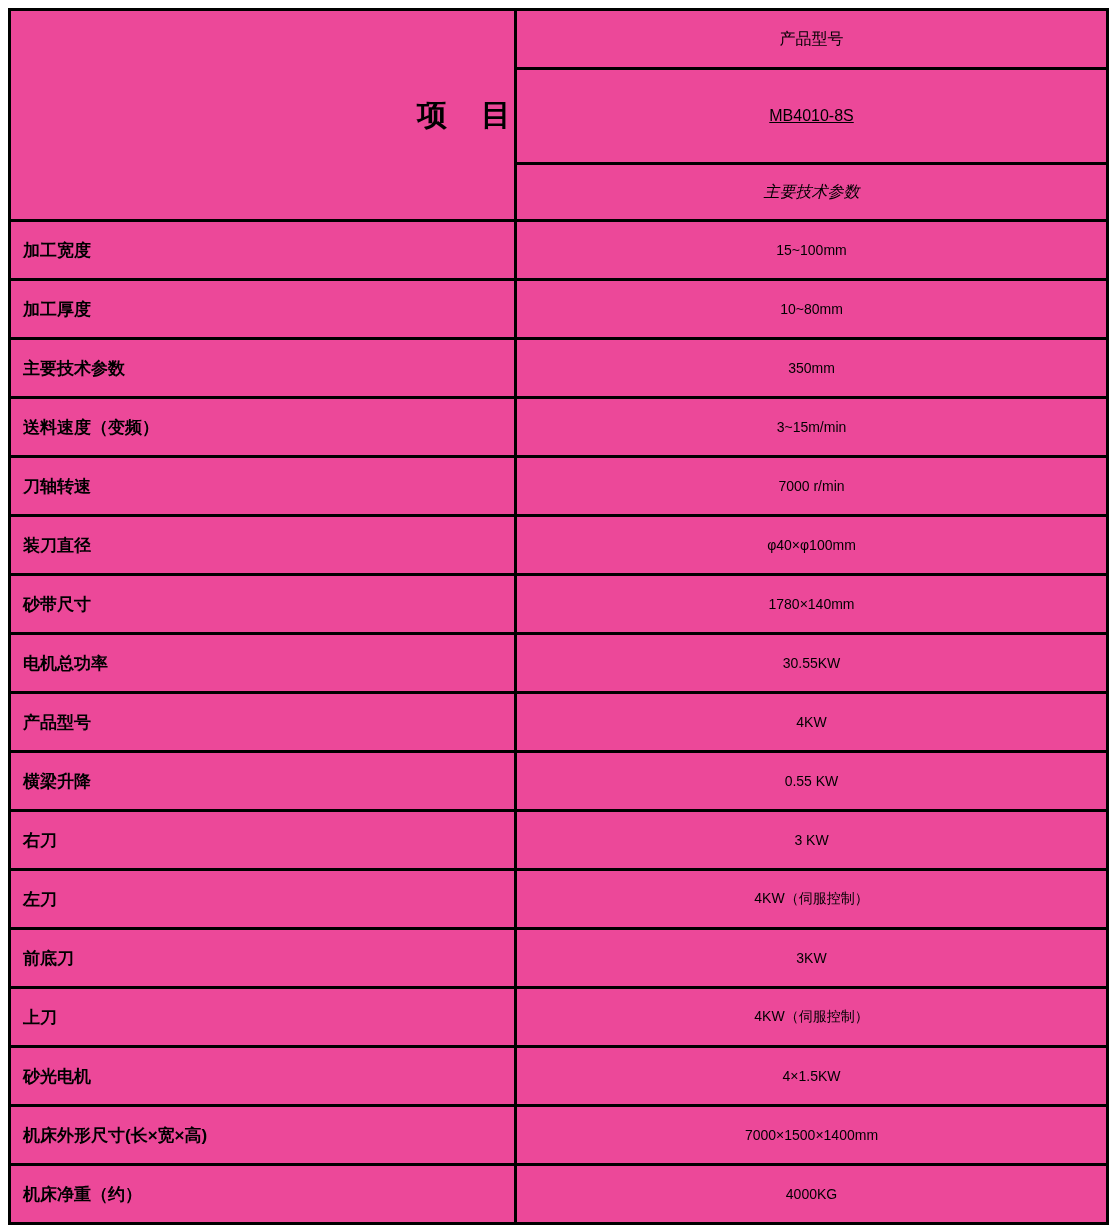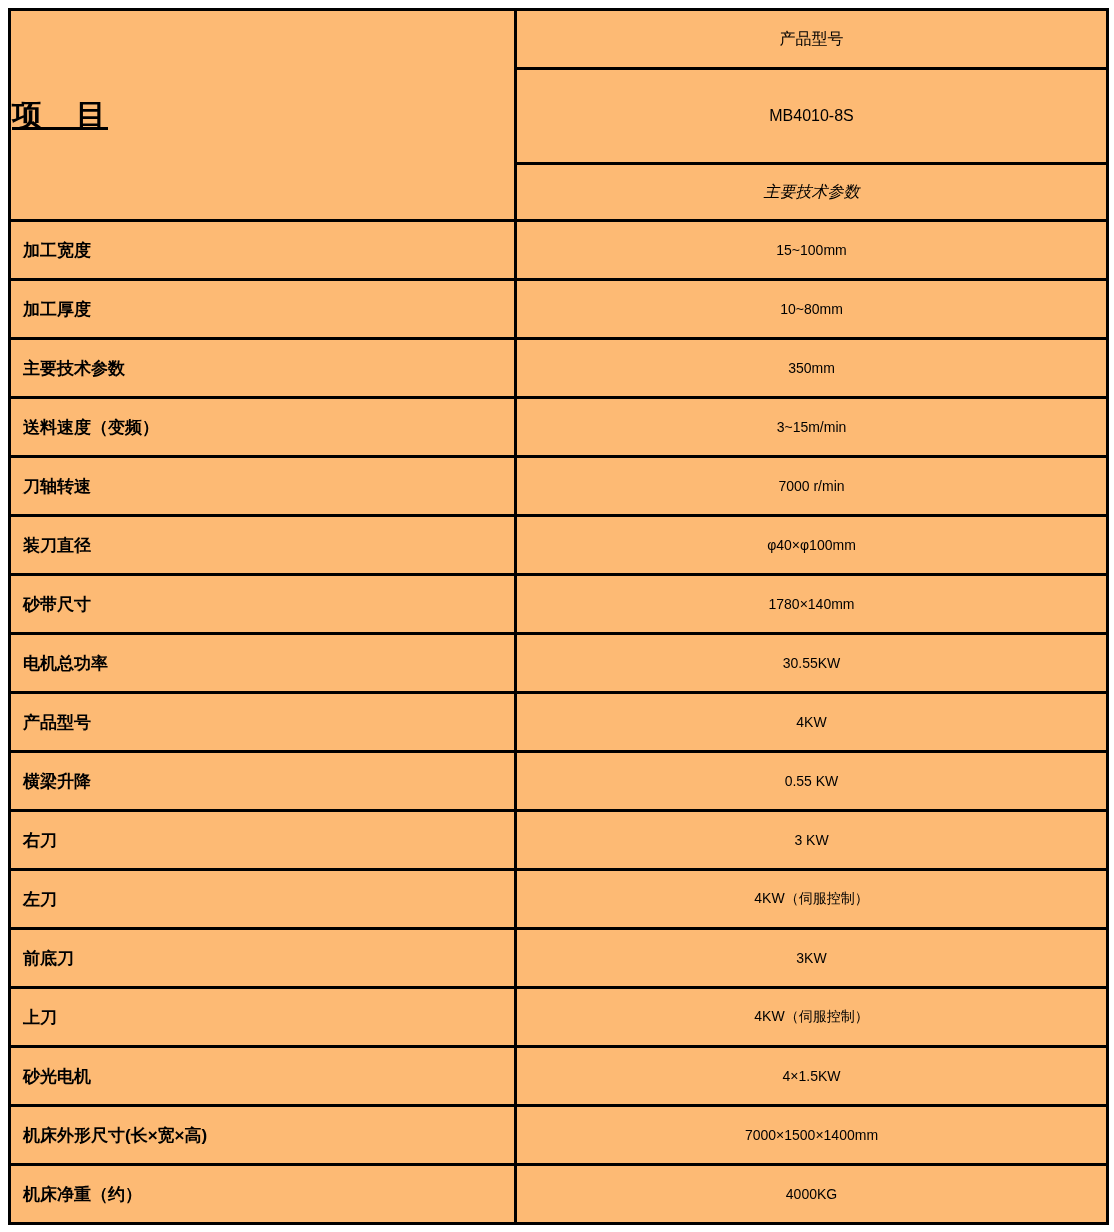--- a/index.html
+++ b/index.html
@@ -16,41 +16,40 @@
     background: #ffffff;
     padding: 8px 8px 0 8px;
   }
   table.spec-table {
     border-collapse: collapse;
     table-layout: fixed;
     width: 1098px;
   }
   table.spec-table td {
     border: 3px solid #000000;
-    background: #fdba74;
+    background: #ec4899;
     vertical-align: middle;
     overflow: hidden;
   }
   col.col-item  { width: 506px; }
   col.col-value { width: 592px; }
 
   td.item-header {
-    text-align: left;
+    text-align: right;
     font-weight: bold;
     font-size: 30px;
     letter-spacing: 2px;
-    text-decoration: underline;
   }
   td.center-cell {
     text-align: center;
     font-size: 16px;
     font-weight: normal;
   }
   tr.hrow-1 { height: 59px; }
-  tr.hrow-2 { height: 95px; }
+  tr.hrow-2 { height: 95px; text-decoration: underline; }
   tr.hrow-3 { height: 57px; font-style: italic; }
   tr.spec-row { height: 59px; }
 
   td.label-cell {
     font-weight: bold;
     font-size: 17px;
     padding-left: 12px;
     text-align: left;
   }
   td.value-cell {

